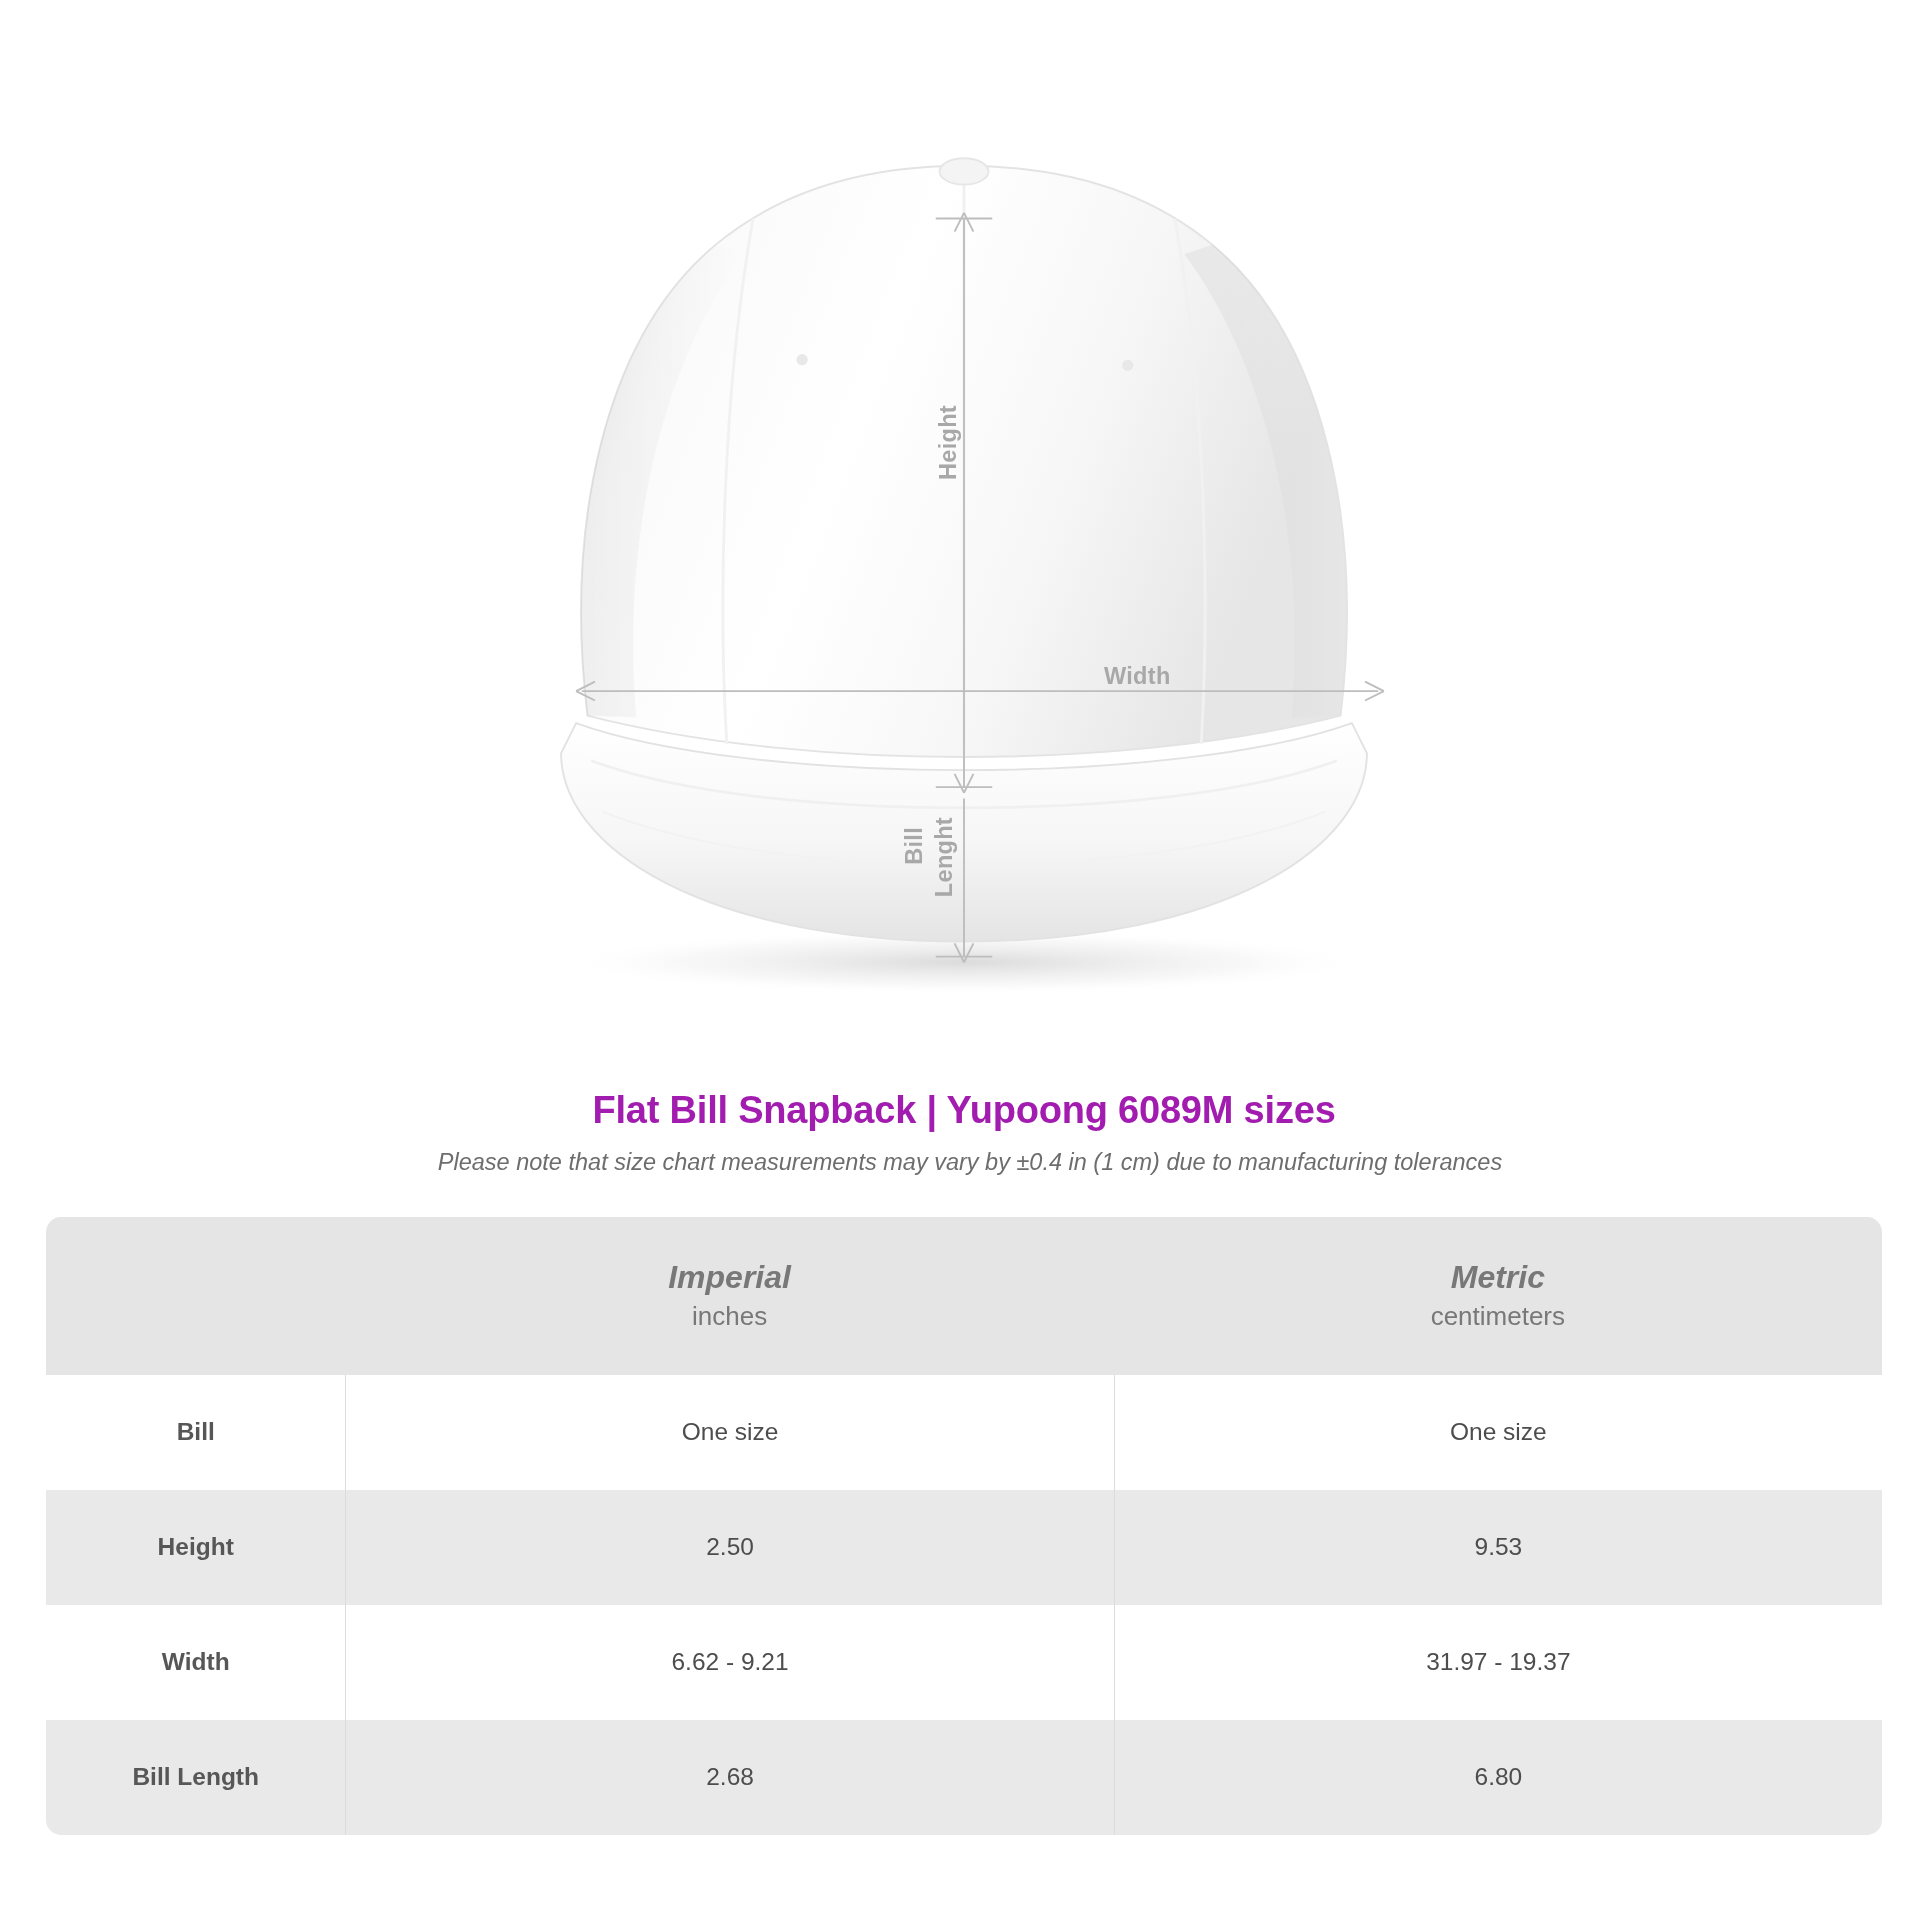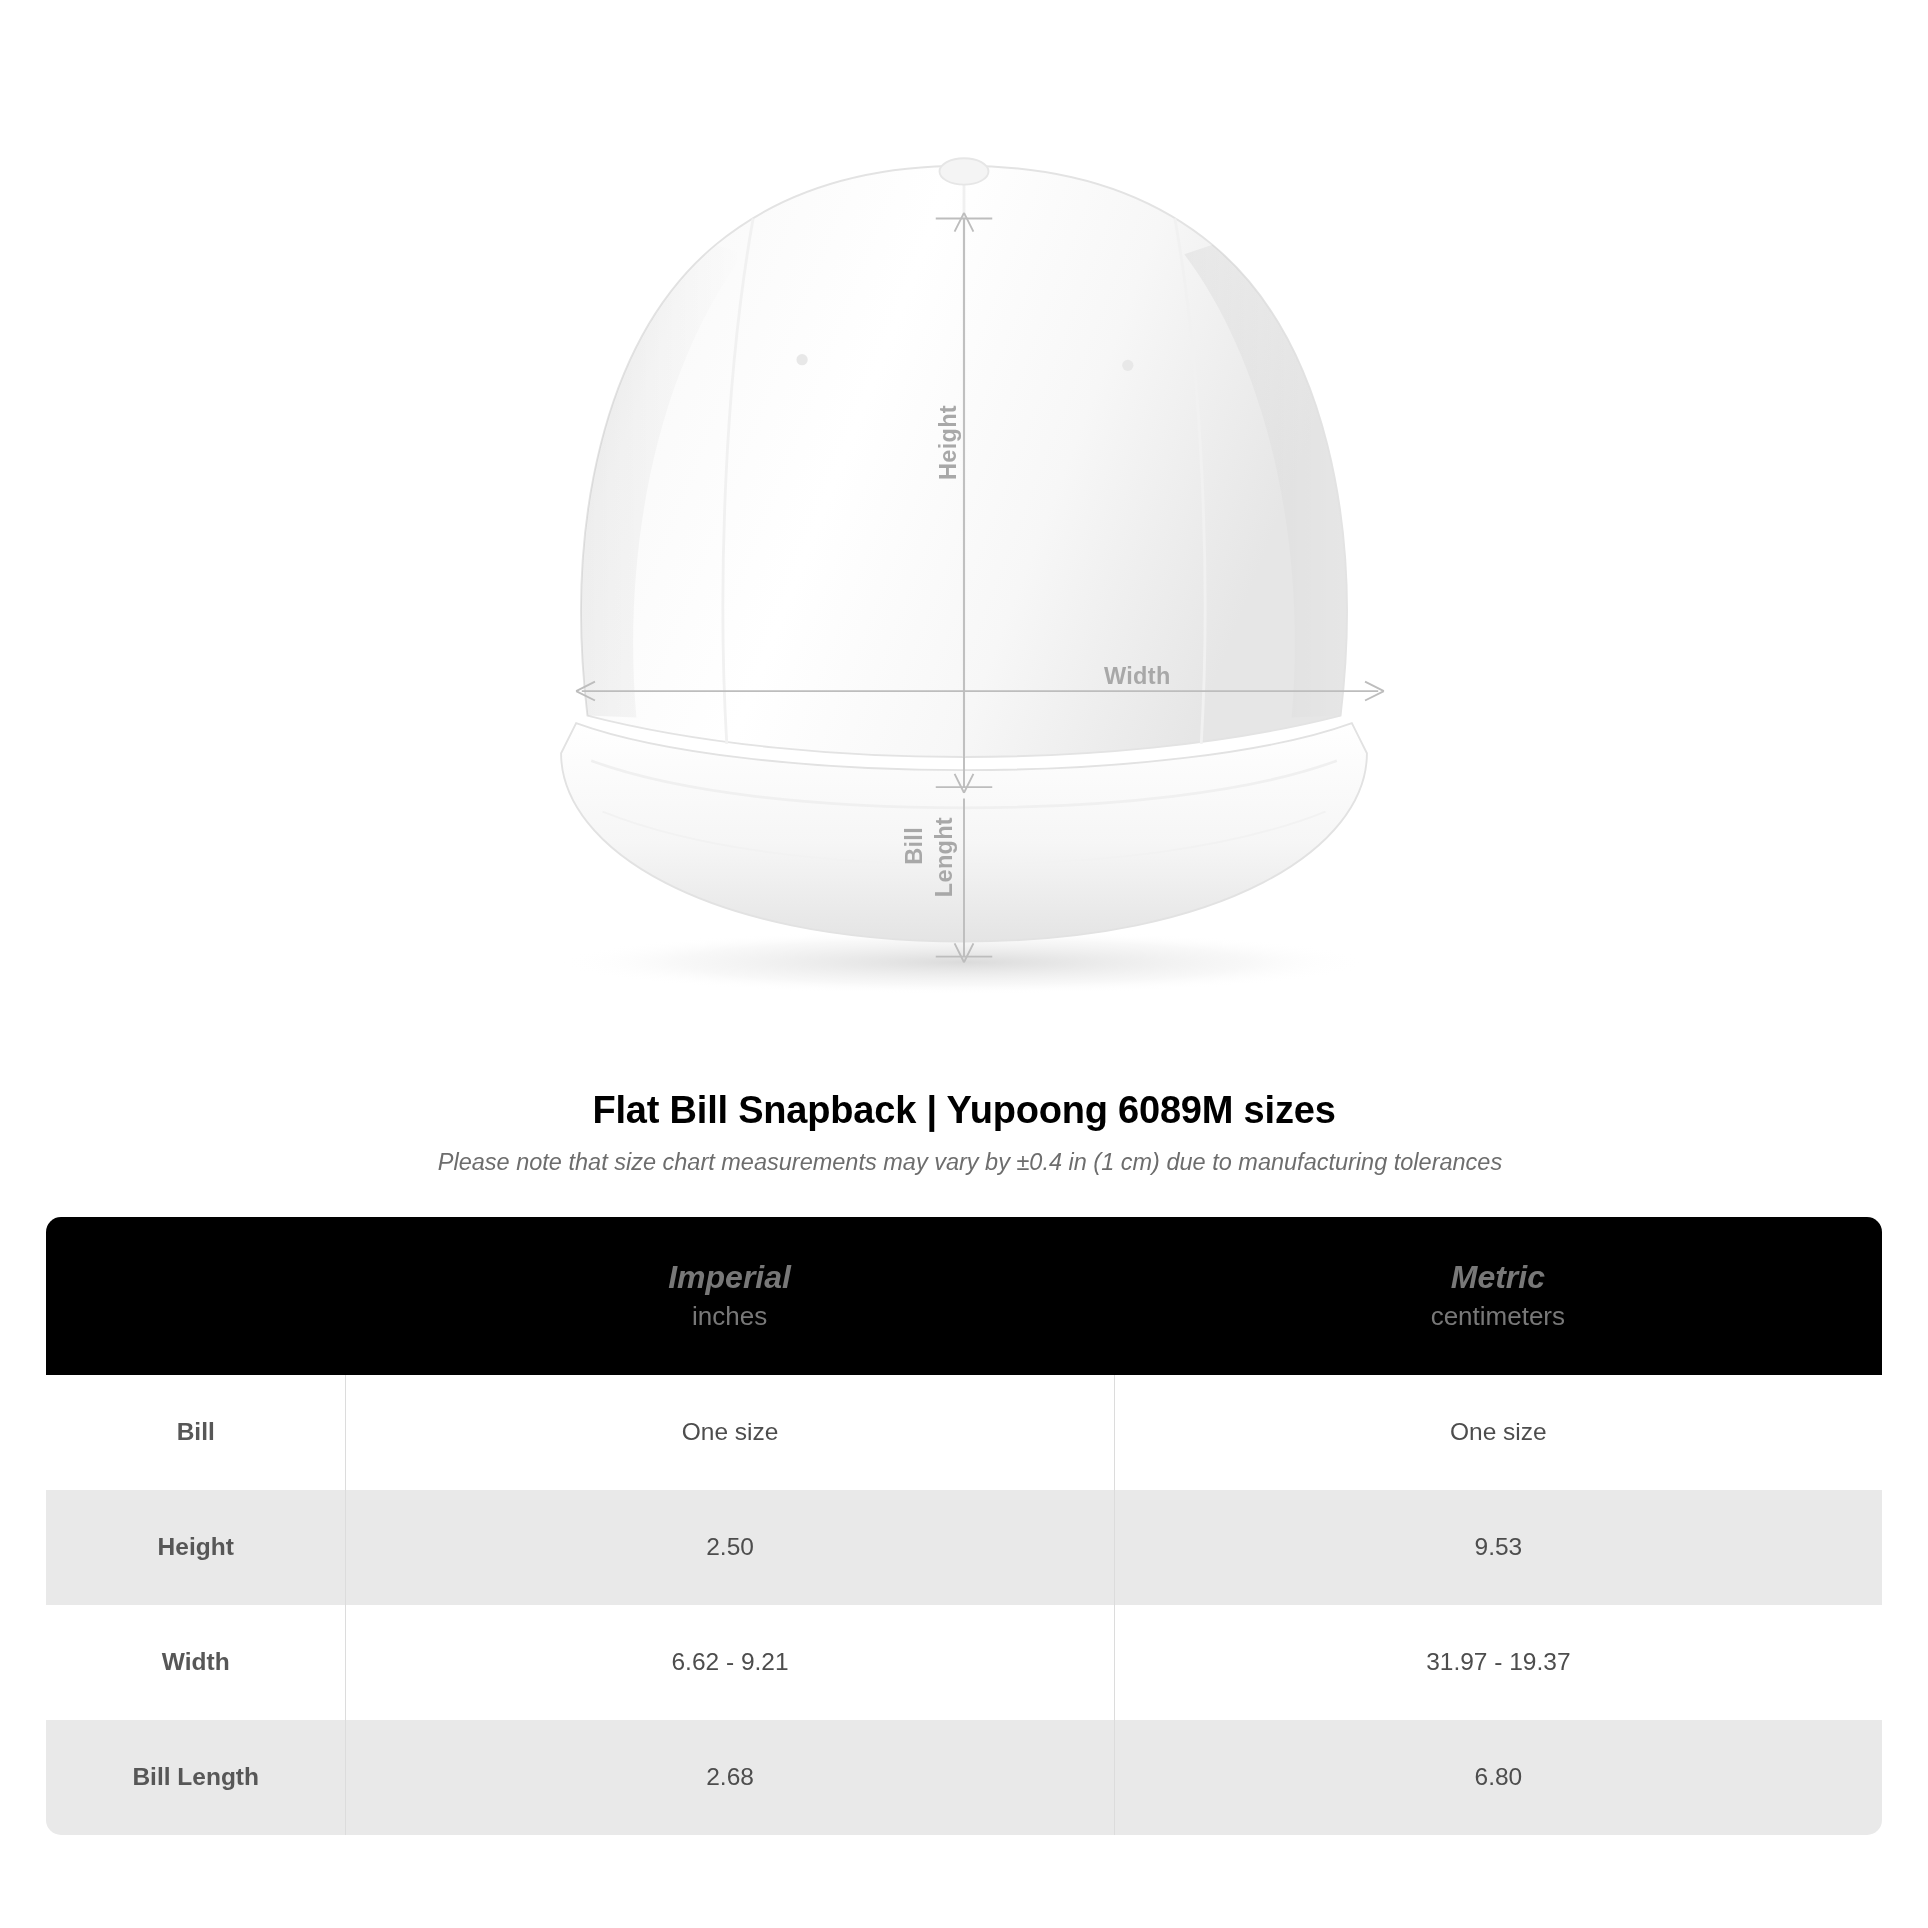--- a/index.html
+++ b/index.html
@@ -49,21 +49,21 @@
   }
 
   
   .titles {
     text-align: center;
     margin-top: 24.5px;
   }
   .chart-title {
     font-size: 38px;
     font-weight: bold;
-    color: #000000;
+    color: #a21caf;
     letter-spacing: -0.2px;
   }
   .chart-note {
     margin-top: 17px;
     font-size: 23.5px;
     font-style: italic;
     color: #6d6d6d;
     padding-left: 12px;
   }
 
@@ -77,21 +77,21 @@
     border-collapse: separate;
     border-spacing: 0;
     table-layout: fixed;
   }
   table.size-table td, table.size-table th {
     padding: 0;
     margin: 0;
   }
   .unit-head {
     height: 158px;
-    background: #000000;
+    background: #e5e5e5;
   }
   .unit-head td {
     vertical-align: middle;
     text-align: center;
   }
   .unit-head td:first-child {
     border-top-left-radius: 15px;
     border-bottom-left-radius: 0;
   }
   .unit-head td:last-child {

